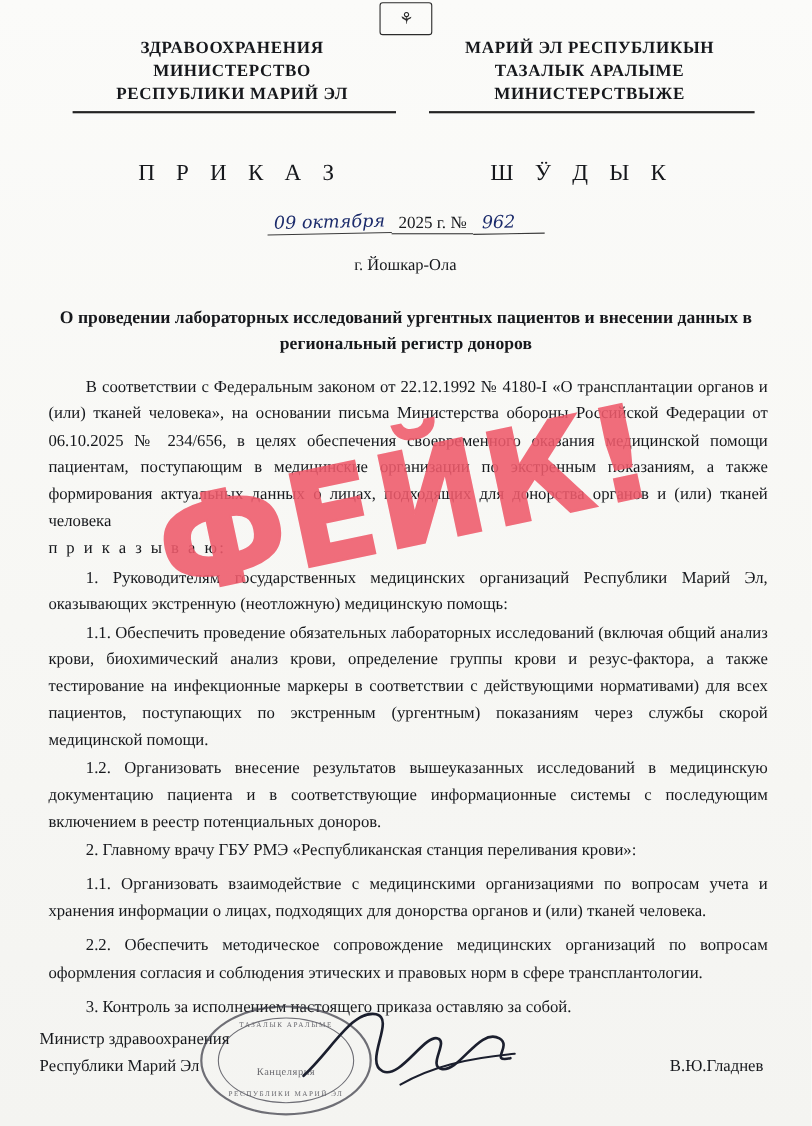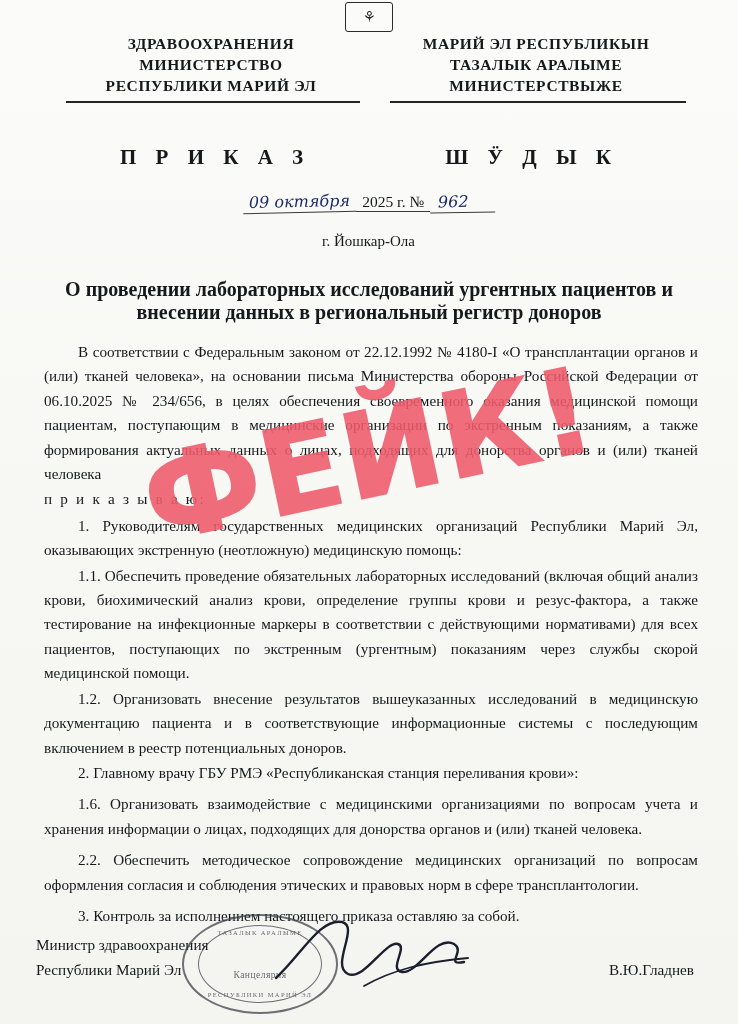--- a/index.html
+++ b/index.html
@@ -88,21 +88,21 @@
 
   
   .doctype {
     position: absolute;
     top: 145px;
     left: 0;
     right: 0;
     display: flex;
     justify-content: center;
     gap: 135px;
-    font-weight: bold;
+    font-weight: normal;
     font-size: 21px;
     letter-spacing: 7px;
   }
 
   
   .dateline {
     position: absolute;
     top: 192px;
     left: 0;
     right: 0;
@@ -144,21 +144,21 @@
   }
 
   
   .subject {
     position: absolute;
     top: 278px;
     left: 46px;
     right: 46px;
     text-align: center;
     font-weight: bold;
-    font-size: 20px;
+    font-size: 16px;
     line-height: 23px;
   }
 
   
   .body {
     position: absolute;
     top: 340px;
     left: 44px;
     right: 40px;
     font-size: 15.2px;
@@ -309,21 +309,21 @@
 
   <div class="subject">О проведении лабораторных исследований ургентных пациентов и внесении данных в региональный регистр доноров</div>
 
   <div class="body">
     <p>В соответствии с Федеральным законом от 22.12.1992 № 4180-I «О трансплантации органов и (или) тканей человека», на основании письма Министерства обороны Российской Федерации от 06.10.2025 № 234/656, в целях обеспечения своевременного оказания медицинской помощи пациентам, поступающим в медицинские организации по экстренным показаниям, а также формирования актуальных данных о лицах, подходящих для донорства органов и (или) тканей человека</p>
     <p class="order-word">п р и к а з ы в а ю:</p>
     <p>1. Руководителям государственных медицинских организаций Республики Марий Эл, оказывающих экстренную (неотложную) медицинскую помощь:</p>
     <p>1.1. Обеспечить проведение обязательных лабораторных исследований (включая общий анализ крови, биохимический анализ крови, определение группы крови и резус-фактора, а также тестирование на инфекционные маркеры в соответствии с действующими нормативами) для всех пациентов, поступающих по экстренным (ургентным) показаниям через службы скорой медицинской помощи.</p>
     <p>1.2. Организовать внесение результатов вышеуказанных исследований в медицинскую документацию пациента и в соответствующие информационные системы с последующим включением в реестр потенциальных доноров.</p>
     <p>2. Главному врачу ГБУ РМЭ «Республиканская станция переливания крови»:</p>
-    <p class="gap">1.6. Организовать взаимодействие с медицинскими организациями по вопросам учета и хранения информации о лицах, подходящих для донорства органов и (или) тканей человека.</p>
+    <p class="gap">1.1. Организовать взаимодействие с медицинскими организациями по вопросам учета и хранения информации о лицах, подходящих для донорства органов и (или) тканей человека.</p>
     <p class="gap">2.2. Обеспечить методическое сопровождение медицинских организаций по вопросам оформления согласия и соблюдения этических и правовых норм в сфере трансплантологии.</p>
     <p class="gap">3. Контроль за исполнением настоящего приказа оставляю за собой.</p>
   </div>
 
   <div class="sign">
     <div>Министр здравоохранения</div>
     <div>Республики Марий Эл</div>
   </div>
   <div class="sign-name">
     <div>&nbsp;</div>

